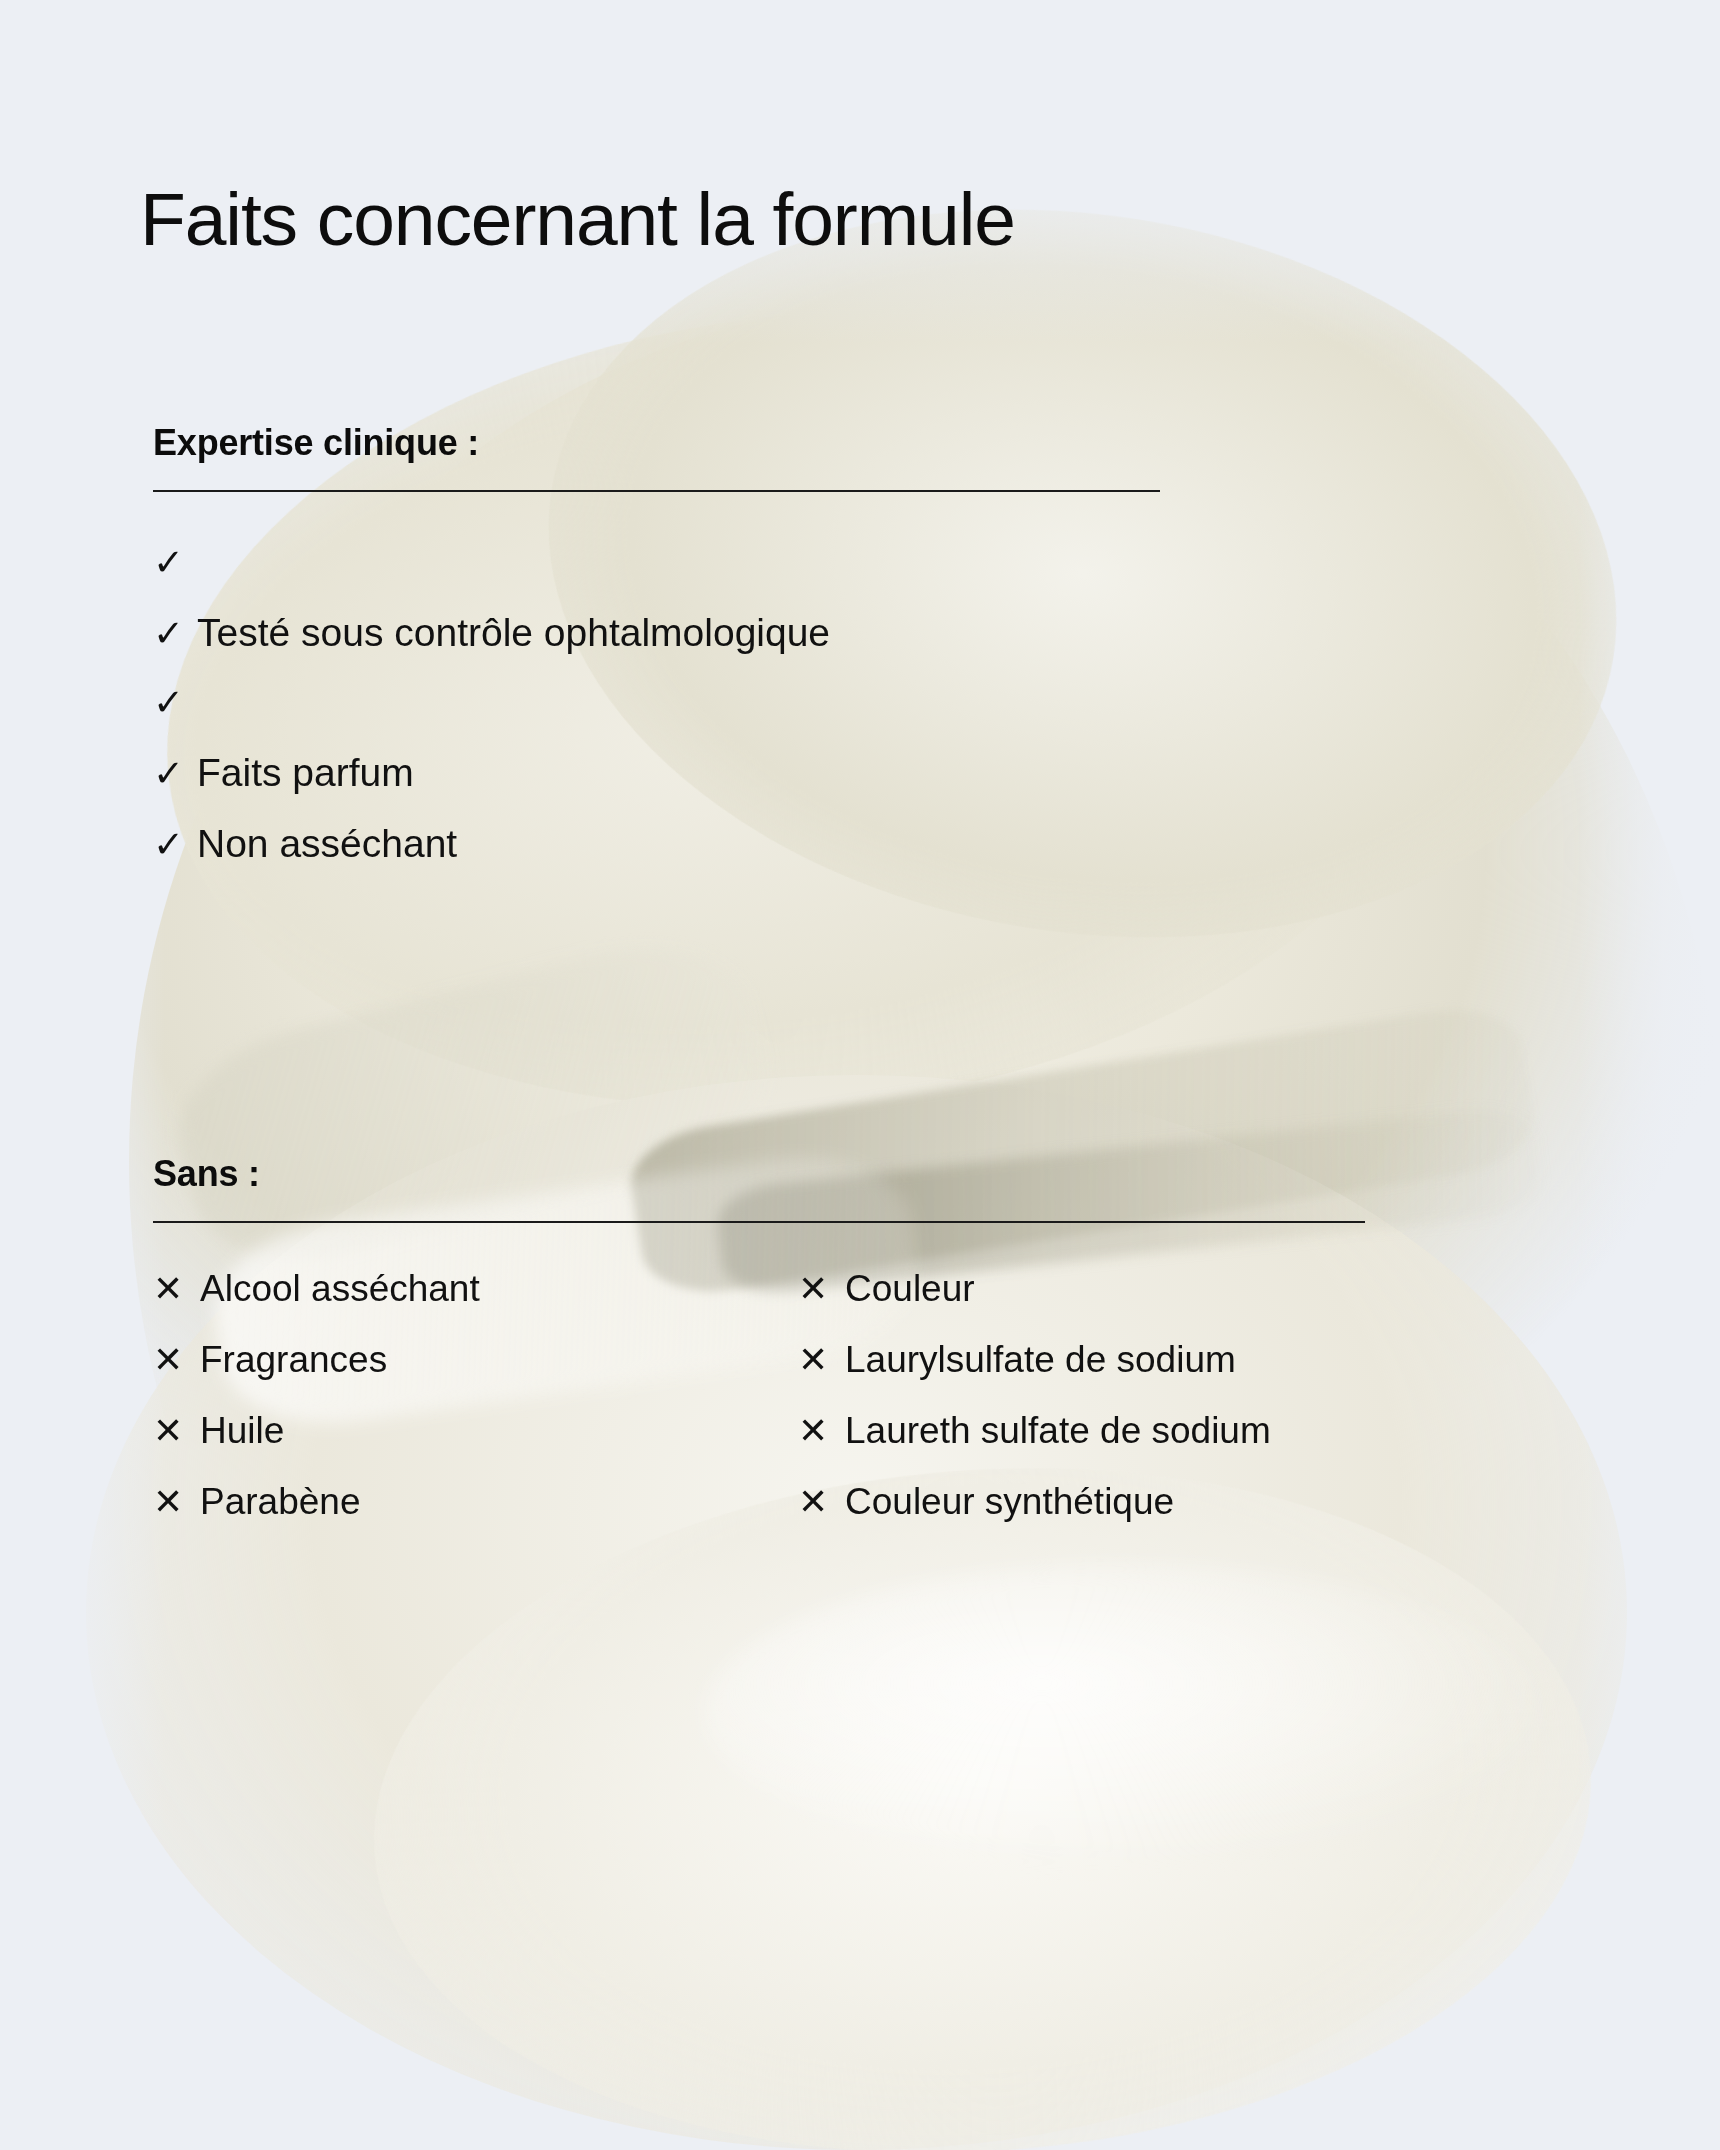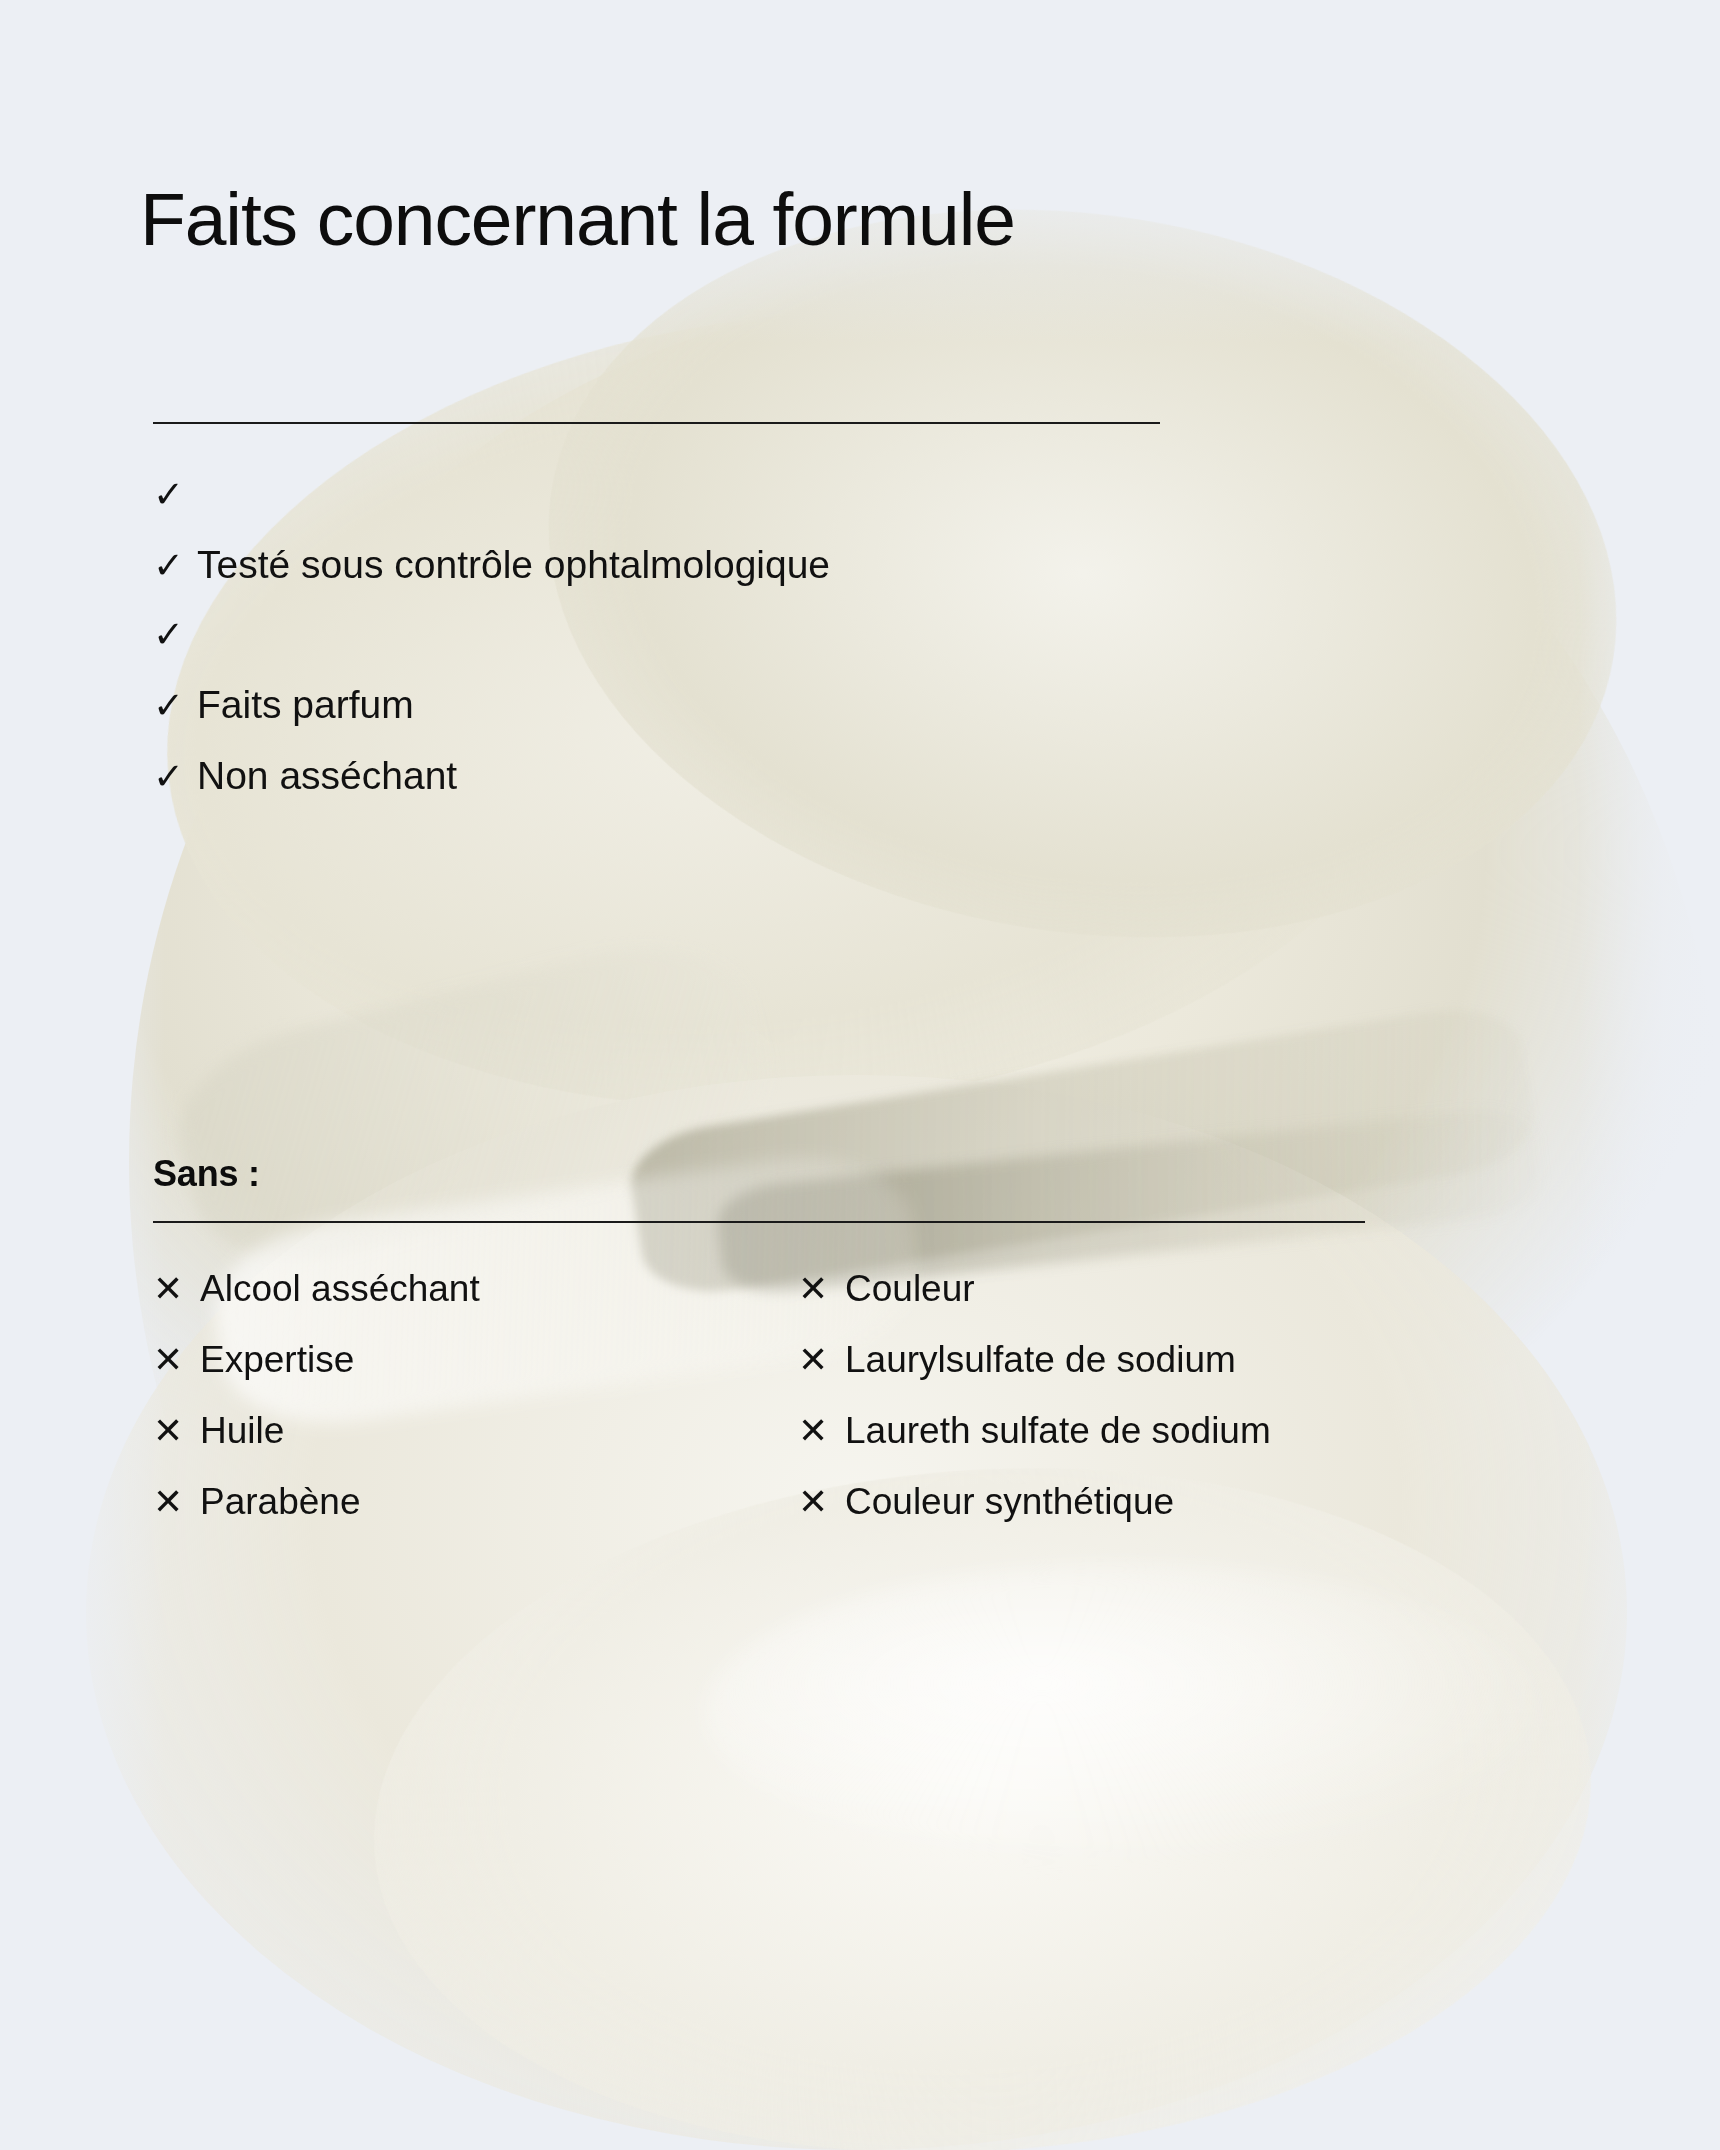--- a/index.html
+++ b/index.html
@@ -250,20 +250,21 @@
     <div class="edge-fade-top"></div>
     <div class="edge-fade-left"></div>
     <div class="edge-fade-right"></div>
   </div>
 
   <div class="content">
 
     <h1 class="title">Faits concernant la formule</h1>
 
     <div class="section section-clinical">
+      <div class="section-heading">Expertise clinique :</div>
       <hr class="rule rule-clinical">
       <ul class="list list-clinical">
         <li>
           <span class="mark">✓</span>
         </li>
         <li>
           <span class="mark">✓</span>
           <span>Testé sous contrôle ophtalmologique</span>
         </li>
         <li>
@@ -284,21 +285,21 @@
       <div class="section-heading">Sans :</div>
       <hr class="rule rule-free">
       <div class="free-columns">
         <ul class="list free-col-1">
           <li>
             <span class="mark mark-x">✕</span>
             <span>Alcool asséchant</span>
           </li>
           <li>
             <span class="mark mark-x">✕</span>
-            <span>Expertise</span>
+            <span>Fragrances</span>
           </li>
           <li>
             <span class="mark mark-x">✕</span>
             <span>Huile</span>
           </li>
           <li>
             <span class="mark mark-x">✕</span>
             <span>Parabène</span>
           </li>
         </ul>

